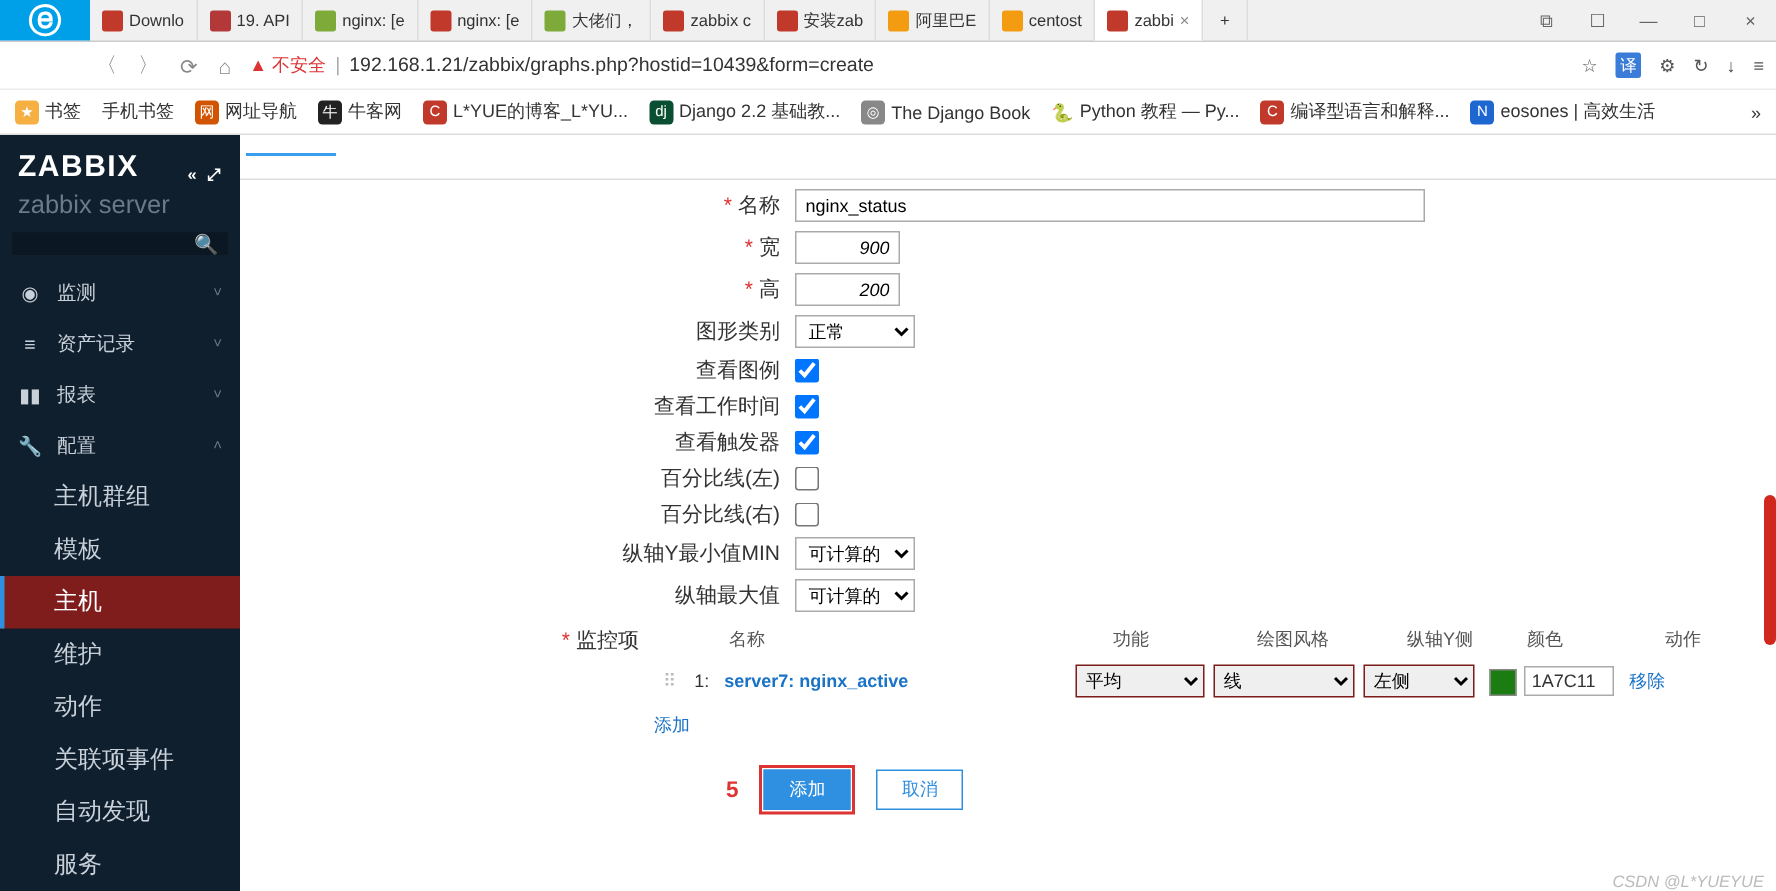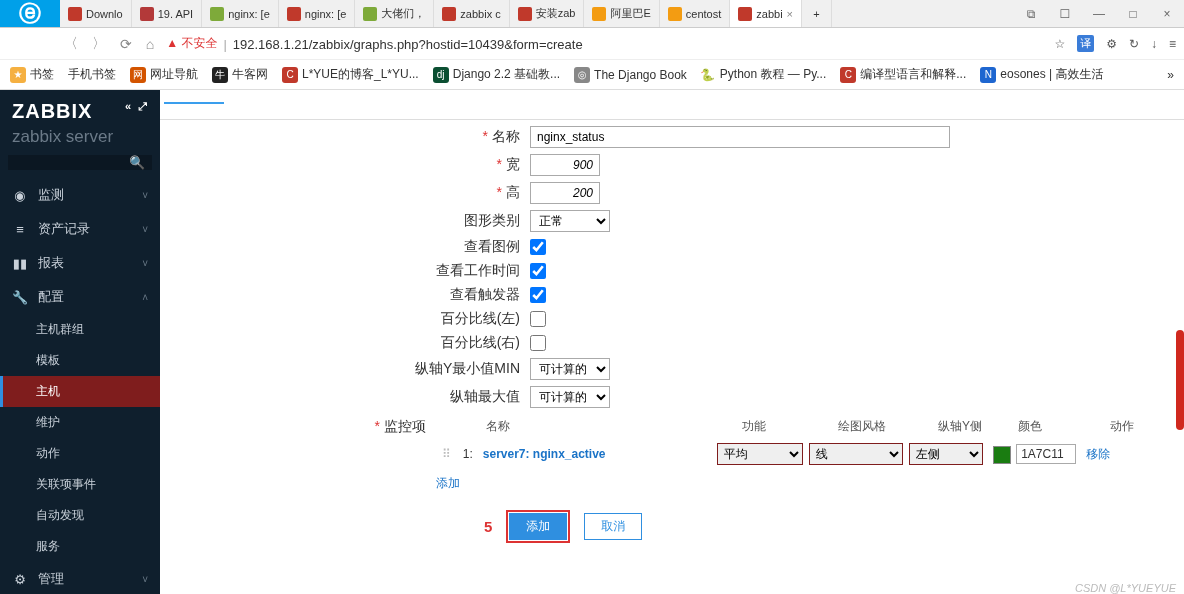--- a/index.html
+++ b/index.html
@@ -10,41 +10,41 @@
 .tab { display: flex; align-items: center; padding: 0 8px; border-right: 1px solid #ddd; max-width: 84px; overflow: hidden; white-space: nowrap; font-size: 11px; cursor: pointer; }
 .tab.active { background: #fff; }
 .tab .favicon { width: 14px; height: 14px; margin-right: 4px; flex-shrink: 0; border-radius: 2px; }
 .tab .close { margin-left: 4px; color: #888; }
 .winctrl { margin-left: auto; display: flex; }
 .winctrl span { width: 34px; display: flex; align-items: center; justify-content: center; color: #666; cursor: pointer; }
 
 .addrbar { height: 32px; display: flex; align-items: center; padding: 0 8px; gap: 10px; border-bottom: 1px solid #eee; }
 .addrbar .e-logo2 { width: 44px; }
 .addrbar .nav-arrow { color: #888; font-size: 14px; cursor: pointer; padding: 0 2px; }
-.addrbar .url { flex: 1; display: flex; align-items: flex-end; gap: 6px; font-size: 13px; }
+.addrbar .url { flex: 1; display: flex; align-items: flex-start; gap: 6px; font-size: 13px; }
 .addrbar .url .warn { color: #d33; font-size: 12px; }
 .addrbar .url .pipe { color: #aaa; }
 .addrbar .right-icons { display: flex; gap: 12px; align-items: center; color: #555; }
 .addrbar .right-icons span { cursor: pointer; }
 
 .bmbar { height: 30px; display: flex; align-items: center; padding: 0 10px; gap: 14px; border-bottom: 1px solid #ddd; font-size: 12px; color: #333; }
 .bmbar .bm { display: flex; align-items: center; gap: 4px; cursor: pointer; white-space: nowrap; }
 .bmbar .bm .ico { width: 16px; height: 16px; border-radius: 3px; display: flex; align-items: center; justify-content: center; font-size: 10px; color: #fff; }
 
 .app { display: flex; height: calc(594px - 90px); }
 .sidebar { width: 160px; background: #0f1f2d; color: #bcc5cf; display: flex; flex-direction: column; font-size: 13px; }
-.sidebar .logo { color: #fff; font-size: 20px; font-weight: bold; padding: 10px 12px 4px; letter-spacing: 1px; display: flex; align-items: flex-start; justify-content: space-between; }
+.sidebar .logo { color: #fff; font-size: 20px; font-weight: bold; padding: 10px 12px 4px; letter-spacing: 1px; display: flex; align-items: flex-end; justify-content: space-between; }
 .sidebar .logo .tools { font-size: 11px; color: #fff; display: flex; gap: 6px; }
 .sidebar .server { padding: 0 12px 8px; font-size: 17px; color: #6b7a88; }
 .sidebar .search { margin: 0 8px 8px; background: #0b1722; height: 24px; display: flex; align-items: center; justify-content: flex-end; padding: 0 6px; }
 .sidebar .search span { color: #9fb3c6; }
 .menu-item { display: flex; align-items: center; padding: 8px 12px; gap: 10px; cursor: pointer; color: #c8d0d9; }
 .menu-item .ico { width: 16px; text-align: center; color: #c8d0d9; }
 .menu-item .chev { margin-left: auto; color: #6b7a88; font-size: 10px; }
-.sub-item { padding: 7px 29px 7px 36px; cursor: pointer; color: #c8d0d9; font-size: 12px; }
+.sub-item { padding: 7px 29px 7px 36px; cursor: pointer; color: #c8d0d9; font-size: 16px; }
 .sub-item.active { background: #7f1d1d; border-left: 3px solid #2f8fe0; padding-left: 33px; color: #fff; }
 
 .content { flex: 1; overflow: auto; position: relative; padding: 12px 20px 24px 20px; }
 .content .tabstrip { height: 18px; border-bottom: 1px solid #ddd; margin-left: -20px; margin-right: -20px; margin-bottom: 6px; }
 .content .tabstrip .tind { width: 60px; height: 2px; background: #3a9eed; margin-left: 4px; }
 
 .form-row { display: flex; align-items: center; margin: 6px 0; }
 .form-row .lbl { width: 350px; text-align: right; padding-right: 10px; color: #333; font-size: 14px; }
 .form-row .req { color: #d33; margin-right: 4px; }
 .inp { border: 1px solid #aaa; padding: 3px 6px; font-size: 12px; background: #fff; }

